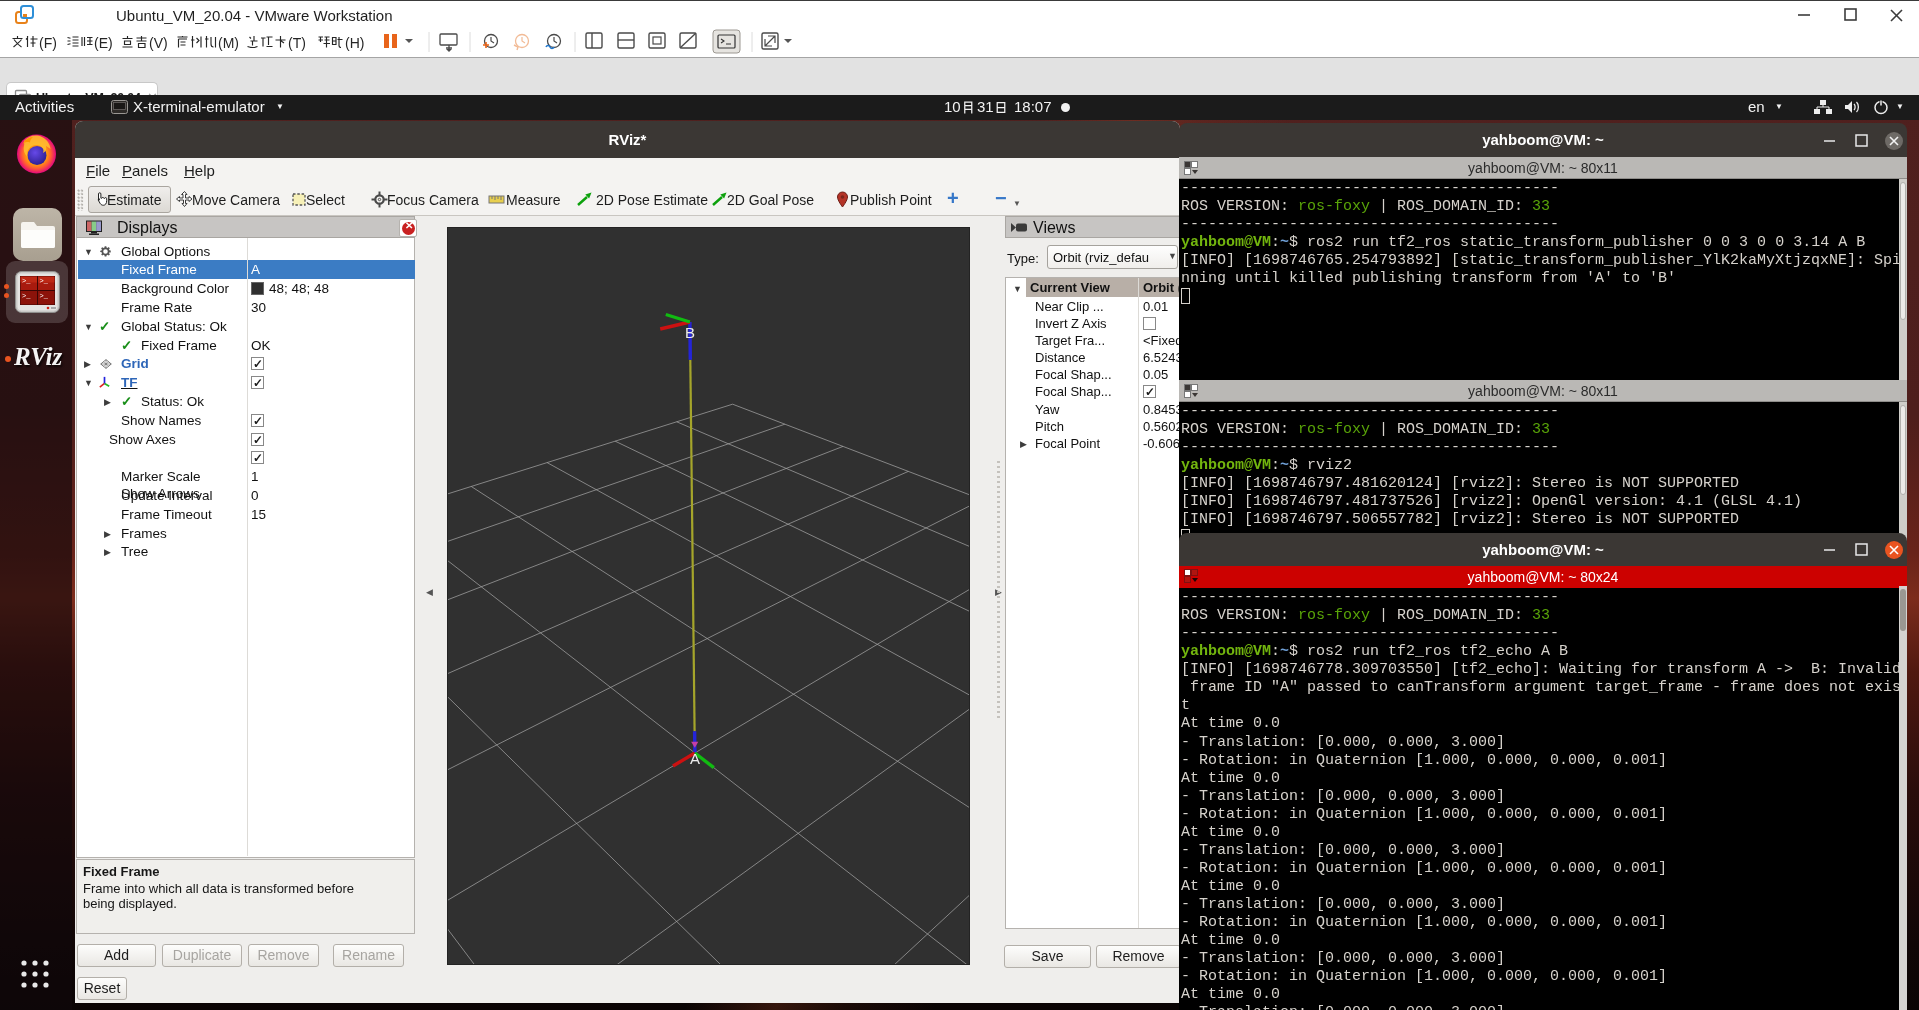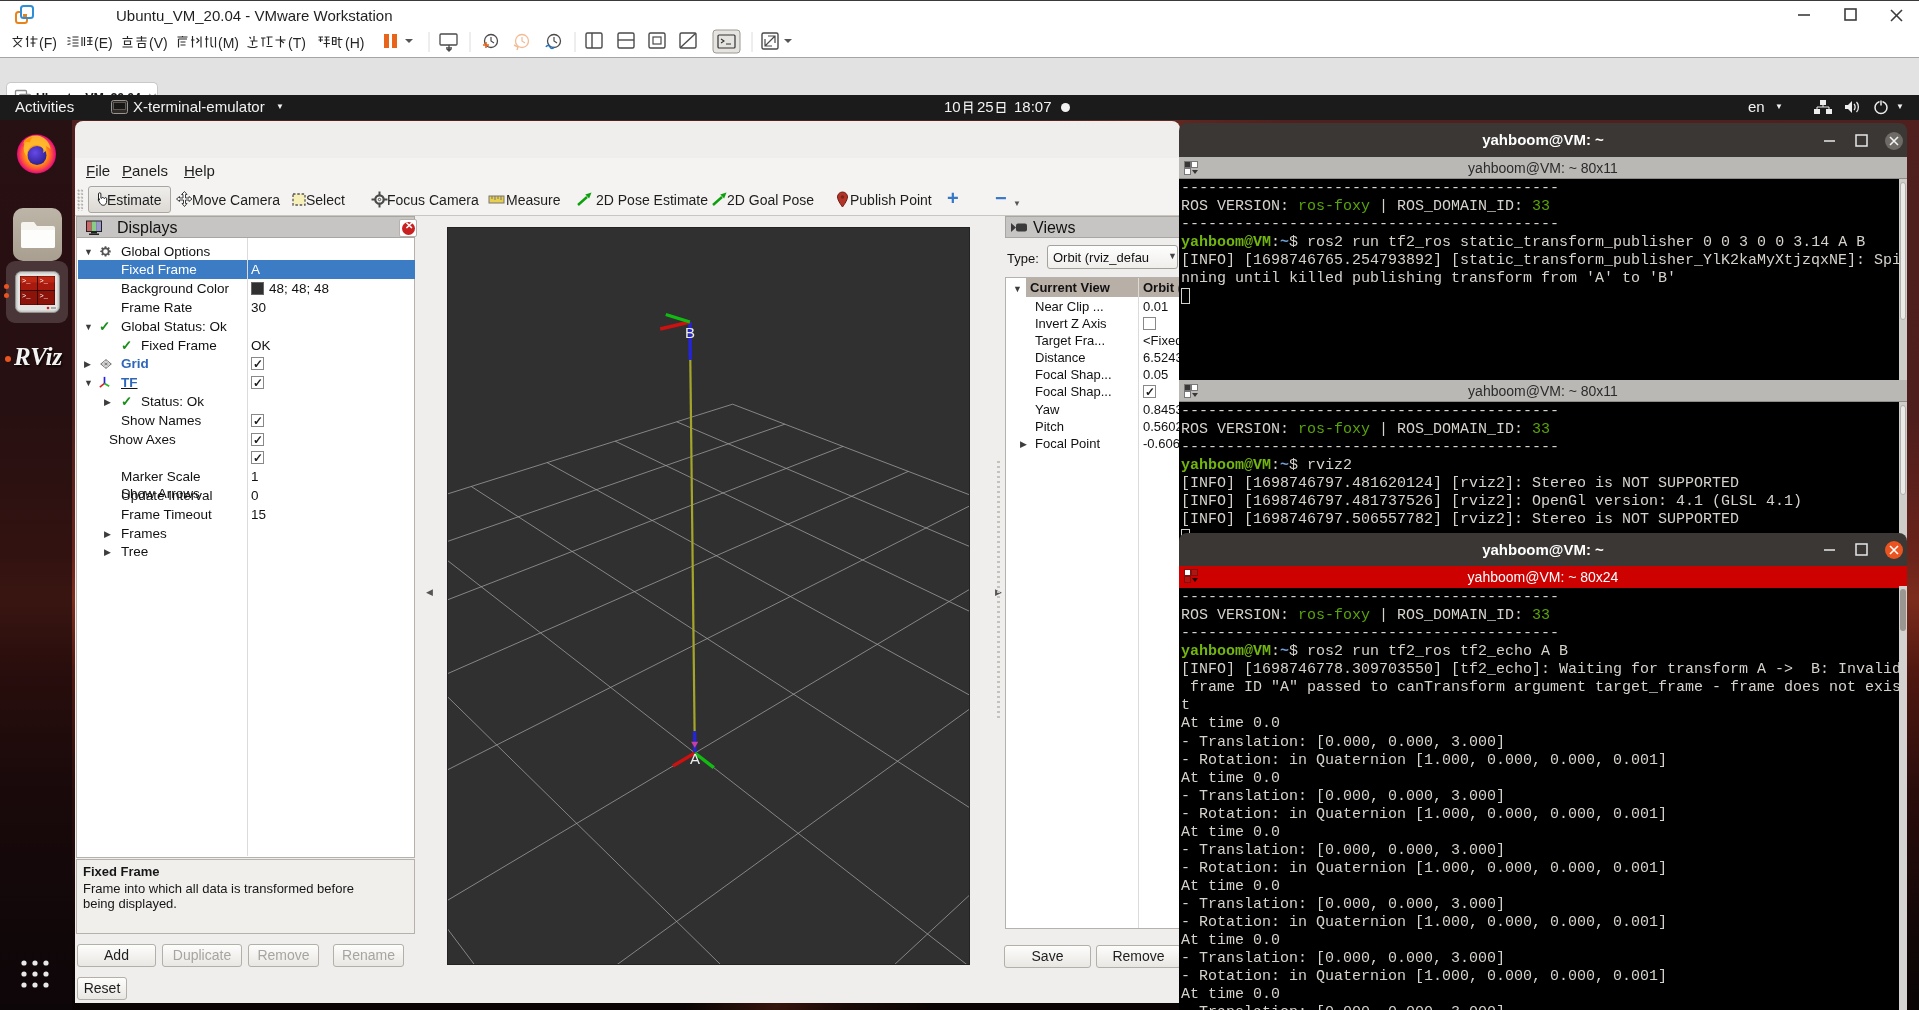--- a/index.html
+++ b/index.html
@@ -157,21 +157,21 @@
     <svg class="abs" style="left:111px;top:5px" width="17" height="15" viewBox="0 0 17 15">
         <rect x="0.5" y="0.5" width="16" height="13" rx="2" fill="#2e2b28" stroke="#9a9793"></rect>
         <rect x="2.5" y="2.5" width="12" height="7" fill="#1a1816" stroke="#6a6764" stroke-width="0.8"></rect>
       </svg>
     <span class="abs" style="left:133px;top:3px">X-terminal-emulator</span>
     <span class="abs" style="left:276px;top:7px;font-size:8px">▼</span>
     <span class="abs" style="left:944px;top:3px">10</span>
     <svg style="position:absolute;left:961px;top:5px" width="14" height="14" viewBox="0 0 13 13">
         <path d="M3.5 12.5V2h6.5v10.5M3.5 5.3h6.5M3.5 8.6h6.5" fill="none" stroke="#f2f2f2" stroke-width="1.15"></path>
       </svg>
-    <span class="abs" style="left:977px;top:3px">25</span>
+    <span class="abs" style="left:977px;top:3px">31</span>
     <svg style="position:absolute;left:994px;top:5px" width="14" height="14" viewBox="0 0 13 13">
         <path d="M3 11.5V2.5h7v9zM3 7h7" fill="none" stroke="#f2f2f2" stroke-width="1.15"></path>
       </svg>
     <span class="abs" style="left:1014px;top:3px">18:07</span>
     <div class="abs" style="left:1061px;top:102px"></div>
     <div class="abs" style="left:1061px;top:8px;width:9px;height:9px;border-radius:50%;background:#f2f2f2"></div>
     <span class="abs" style="left:1748px;top:3px">en</span>
     <span class="abs" style="left:1775px;top:7px;font-size:8px">▼</span>
     <svg class="abs" style="left:1814px;top:4px" width="18" height="16" viewBox="0 0 18 16">
         <g fill="#ededed">
@@ -243,20 +243,21 @@
         <circle cx="27" cy="5" r="2.6" fill="#e8e8e8"></circle>
         <circle cx="5" cy="16" r="2.6" fill="#e8e8e8"></circle>
         <circle cx="16" cy="16" r="2.6" fill="#e8e8e8"></circle>
         <circle cx="27" cy="16" r="2.6" fill="#e8e8e8"></circle>
         <circle cx="5" cy="27" r="2.6" fill="#e8e8e8"></circle>
         <circle cx="16" cy="27" r="2.6" fill="#e8e8e8"></circle>
         <circle cx="27" cy="27" r="2.6" fill="#e8e8e8"></circle>
       </svg>
     </div>
   <div id="rviz">
+    <div id="rvtitle" class="abs wtitle rnd">RViz*</div>
     <div id="rvmenu" class="abs">
       <span class="abs" style="left:11px;top:4px"><u>F</u>ile</span>
       <span class="abs" style="left:47px;top:4px"><u>P</u>anels</span>
       <span class="abs" style="left:109px;top:4px"><u>H</u>elp</span>
     </div>
     <div id="rvtool" class="abs">
         <div style="position:absolute;left:13px;top:2px;width:83px;height:27px;background:linear-gradient(#f0eeec,#dcd9d4);border:1px solid #a9a59f;border-radius:3px"></div>
 <svg width="17" height="17" viewBox="0 0 17 17" style="position:absolute;left:18px;top:7px">
           <path d="M5.5 9.5V3a1.2 1.2 0 0 1 2.4 0v4.2l.8.1c.1-.5.5-.9 1.1-.9.5 0 1 .4 1.1.9l.7.1c.1-.4.5-.8 1-.8.6 0 1.1.5 1.1 1.1v1.8c0 1.6-.3 2.7-1 3.6-.7.9-1.9 1.3-3.1 1.1-1.1-.2-2-.9-2.7-2.2l-1.5-2.6c-.3-.5-.1-1.1.4-1.3.4-.2.9-.1 1.2.3z" fill="#fff" stroke="#222" stroke-width="1"></path>
         </svg>

